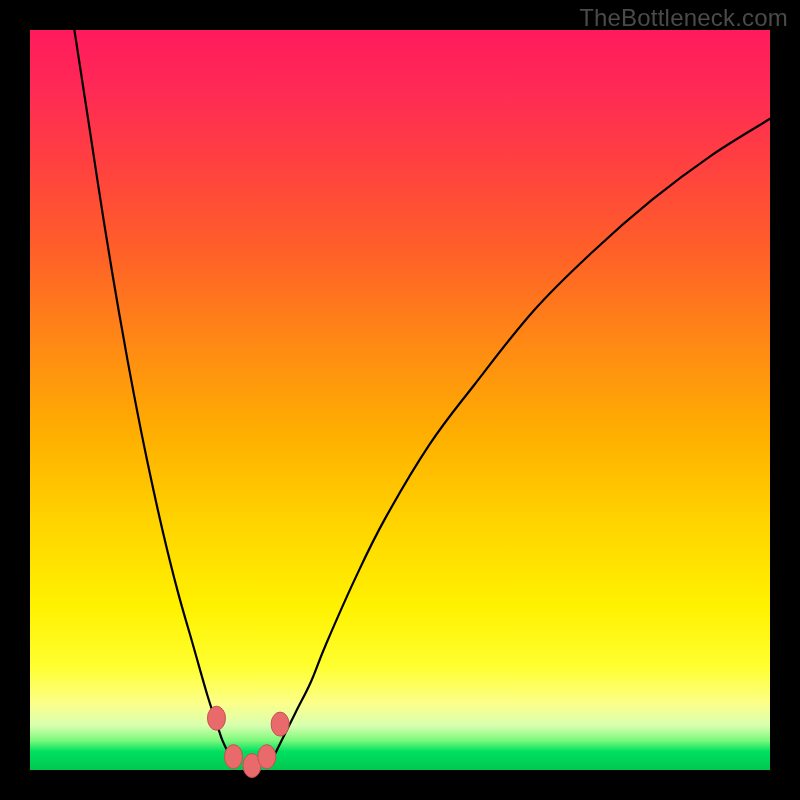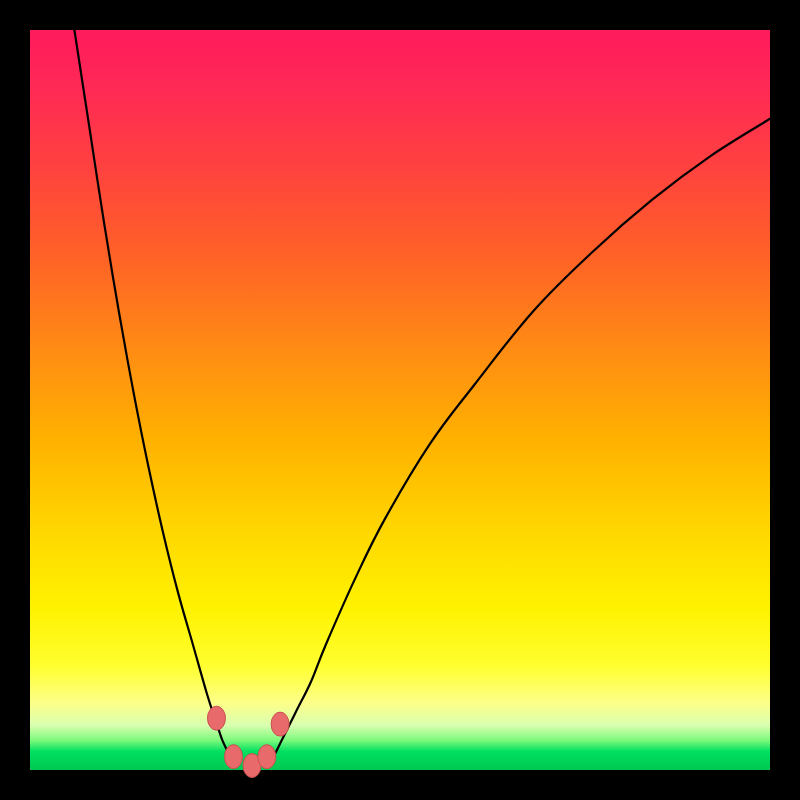--- a/index.html
+++ b/index.html
@@ -71,20 +71,21 @@
     fill: #e86a6a;
     stroke: #c94f4f;
     stroke-width: 1;
   }
 </style>
 </head>
 <body>
 
 <div class="frame">
 
+  <div class="watermark">TheBottleneck.com</div>
 
   <div class="plot-area">
     <svg class="overlay" viewBox="0 0 740 740">
       <g>
         <path class="curve" d="M 44.40 0.00 C 47.06 17.32, 53.87 61.57, 59.20 96.20 C 64.53 130.83, 68.67 159.10, 74.00 192.40 C 79.33 225.70, 83.47 250.56, 88.80 281.20 C 94.13 311.84, 98.27 334.63, 103.60 362.60 C 108.93 390.57, 113.07 411.29, 118.40 436.60 C 123.73 461.91, 127.87 480.56, 133.20 503.20 C 138.53 525.84, 142.67 542.42, 148.00 562.40 C 153.33 582.38, 157.47 595.55, 162.80 614.20 C 168.13 632.85, 173.60 652.68, 177.60 666.00 C 181.60 679.32, 182.34 680.21, 185.00 688.20 C 187.66 696.19, 189.74 703.74, 192.40 710.40 C 195.06 717.06, 197.14 720.54, 199.80 725.20 C 202.46 729.86, 205.87 734.30, 207.20 736.30"></path>
         <path class="curve" d="M 236.80 736.30 C 238.13 734.30, 241.54 729.86, 244.20 725.20 C 246.86 720.54, 247.60 718.39, 251.60 710.40 C 255.60 702.41, 261.07 691.46, 266.40 680.80 C 271.73 670.14, 275.87 663.19, 281.20 651.20 C 286.53 639.21, 288.01 632.85, 296.00 614.20 C 303.99 595.55, 314.94 570.24, 325.60 547.60 C 336.26 524.96, 341.88 512.38, 355.20 488.40 C 368.52 464.42, 383.62 438.38, 399.60 414.40 C 415.58 390.42, 425.35 379.18, 444.00 355.20 C 462.65 331.22, 481.89 305.18, 503.20 281.20 C 524.51 257.22, 541.09 241.98, 562.40 222.00 C 583.71 202.02, 600.29 187.52, 621.60 170.20 C 642.91 152.88, 659.49 140.45, 680.80 125.80 C 702.11 111.15, 729.34 95.46, 740.00 88.80"></path>
       </g>
       <g>
           <ellipse cx="186.48" cy="688.20" rx="9" ry="12" class="marker-outline" fill="#e86a6a" stroke="#c94f4f"></ellipse>
           <ellipse cx="203.50" cy="726.68" rx="9" ry="12" class="marker-outline" fill="#e86a6a" stroke="#c94f4f"></ellipse>

